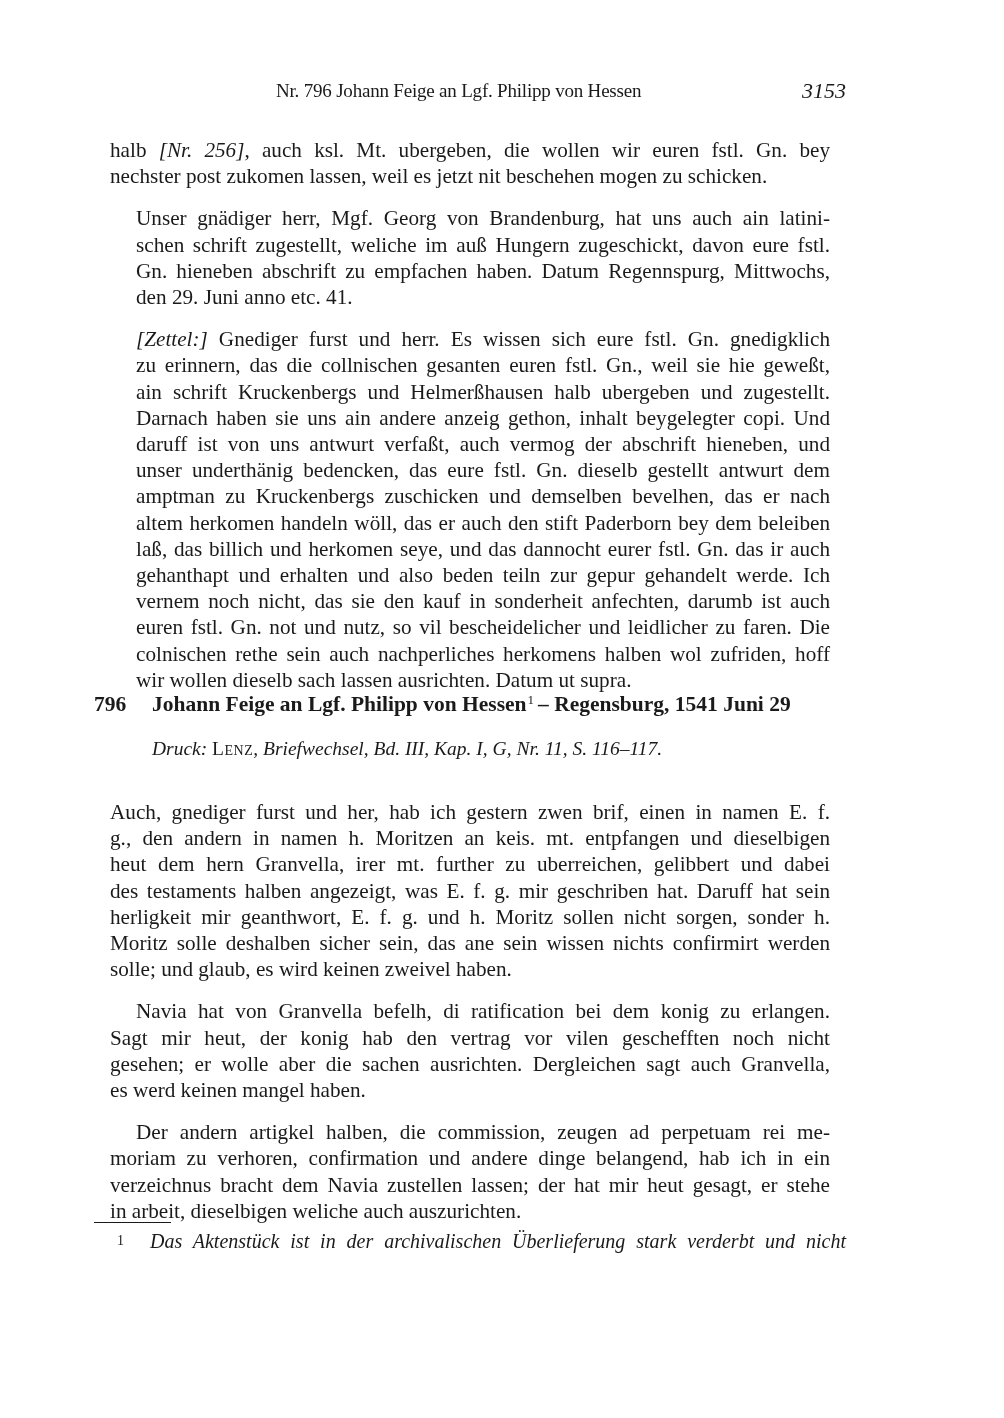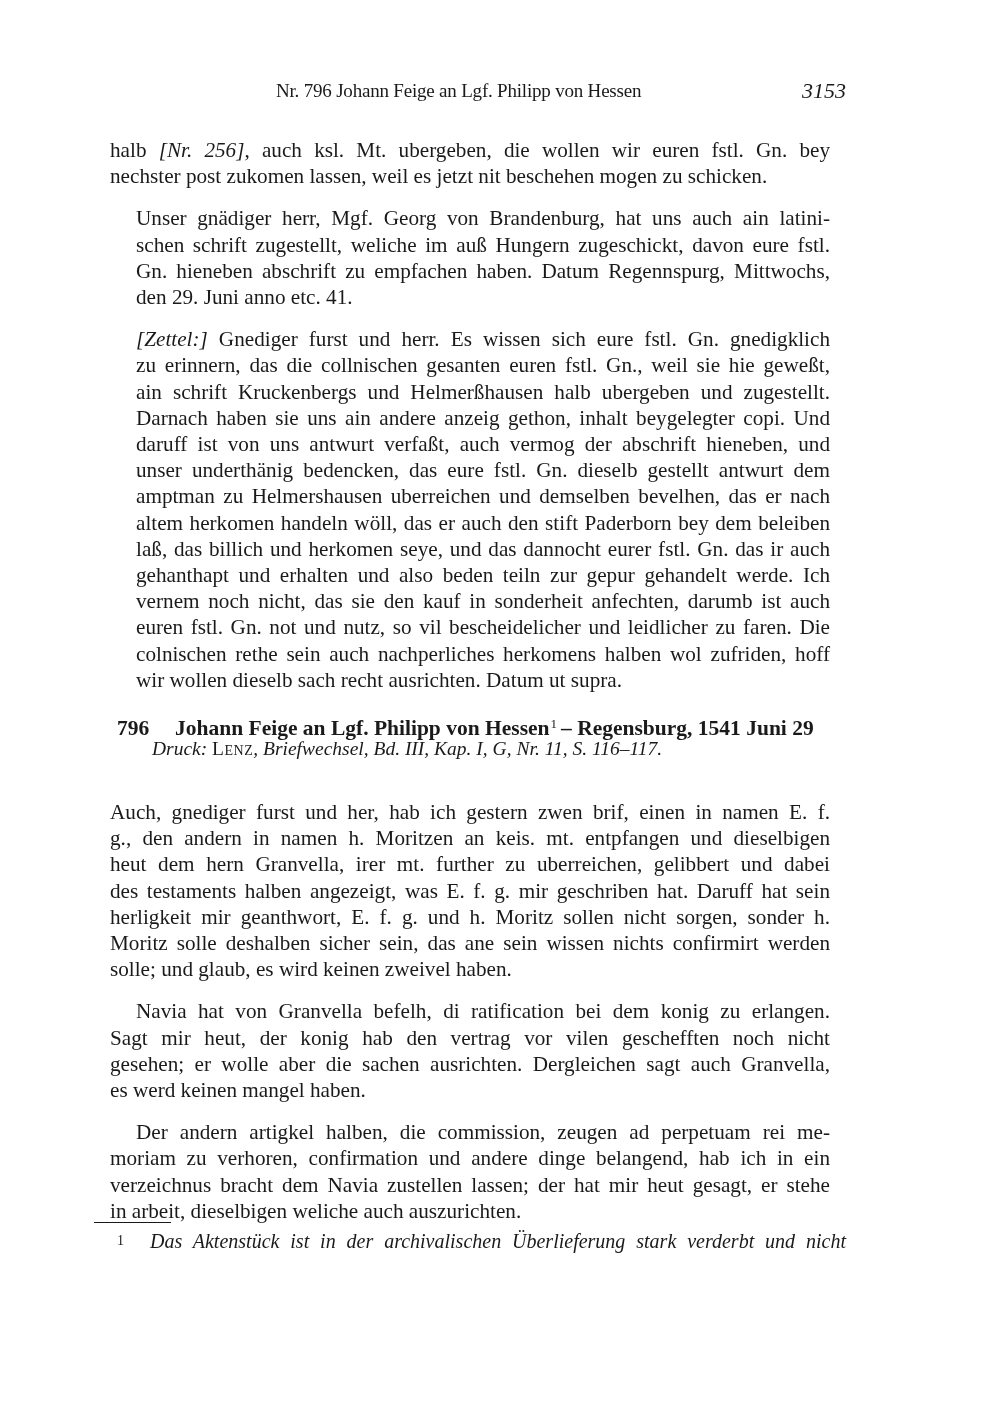--- a/index.html
+++ b/index.html
@@ -65,27 +65,26 @@
       text-align: justify;
       text-align-last: justify;
     }
     .line.last {
       text-align-last: left;
     }
     i, .ital { font-style: italic; }
     .block1 { top: 121px; }
     .doc-heading {
       position: absolute;
-      top: 716px;
+      top: 692px;
       left: 0;
       width: 752px;
       font-size: 21.5px;
       font-weight: bold;
       white-space: nowrap;
-      margin-left: 23px;
     }
     .doc-heading .num {
       display: inline-block;
       width: 58px;
     }
     .doc-heading sup {
       font-size: 13px;
       font-weight: normal;
       vertical-align: 7px;
       margin-left: 1px;
@@ -165,28 +164,28 @@
       <span class="line">Gn. hieneben abschrift zu empfachen haben. Datum Regennspurg, Mittwochs,</span>
       <span class="line last">den 29. Juni anno etc. 41.</span>
     </p>
     <p class="indent">
       <span class="line" style="text-indent:26px"><span></span><i>[Zettel:]</i><span> Gnediger furst und herr. Es wissen sich eure fstl. Gn. gnedigklich</span></span>
       <span class="line">zu erinnern, das die collnischen gesanten euren fstl. Gn., weil sie hie geweßt,</span>
       <span class="line">ain schrift Kruckenbergs und Helmerßhausen halb ubergeben und zugestellt.</span>
       <span class="line">Darnach haben sie uns ain andere anzeig gethon, inhalt beygelegter copi. Und</span>
       <span class="line">daruff ist von uns antwurt verfaßt, auch vermog der abschrift hieneben, und</span>
       <span class="line">unser underthänig bedencken, das eure fstl. Gn. dieselb gestellt antwurt dem</span>
-      <span class="line">amptman zu Helmershausen uberreichen und demselben bevelhen, das er nach</span>
+      <span class="line">amptman zu Kruckenbergs zuschicken und demselben bevelhen, das er nach</span>
       <span class="line">altem herkomen handeln wöll, das er auch den stift Paderborn bey dem beleiben</span>
       <span class="line">laß, das billich und herkomen seye, und das dannocht eurer fstl. Gn. das ir auch</span>
       <span class="line">gehanthapt und erhalten und also beden teiln zur gepur gehandelt werde. Ich</span>
       <span class="line">vernem noch nicht, das sie den kauf in sonderheit anfechten, darumb ist auch</span>
       <span class="line">euren fstl. Gn. not und nutz, so vil bescheidelicher und leidlicher zu faren. Die</span>
       <span class="line">colnischen rethe sein auch nachperliches herkomens halben wol zufriden, hoff</span>
-      <span class="line last">wir wollen dieselb sach recht ausrichten. Datum ut supra.</span>
+      <span class="line last">wir wollen dieselb sach lassen ausrichten. Datum ut supra.</span>
     </p>
   </div>
 
   <div class="doc-heading">
     <span class="num">796</span><span>Johann Feige an Lgf. Philipp von Hessen</span><sup>1</sup><span>– Regensburg, 1541 Juni 29</span>
   </div>
 
   <div class="druck">
     <span>Druck:</span>
     <span class="sc">Lenz</span><span>, Briefwechsel, Bd. III, Kap. I, G, Nr. 11, S. 116–117.</span>

